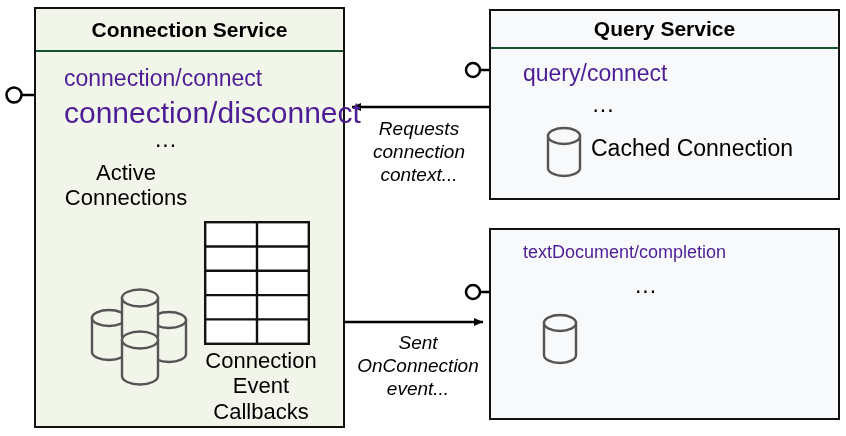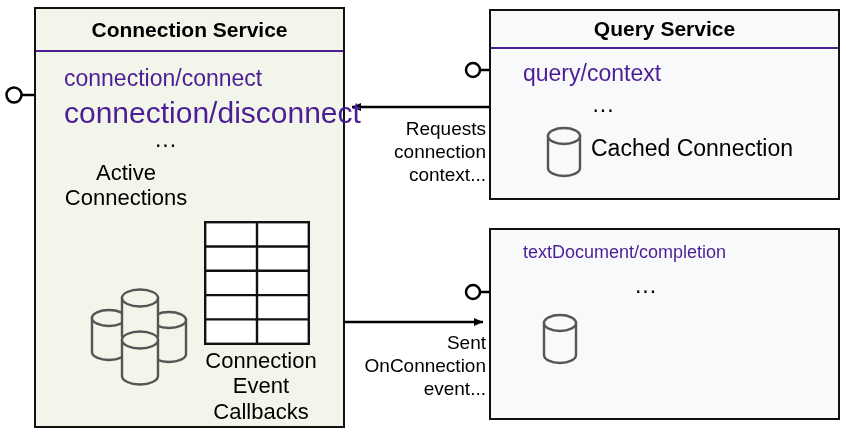--- a/index.html
+++ b/index.html
@@ -32,21 +32,21 @@
     border: 2px solid #111111;
   }
   .box-green { background: #f2f5e9; }
   .box-gray  { background: #f8f9fb; }
   .box-title {
     box-sizing: border-box;
     width: 100%;
     text-align: center;
     font-weight: bold;
     color: #000000;
-    border-bottom: 2px solid #4c1d95;
+    border-bottom: 2px solid #14532d;
     display: flex;
     align-items: center;
     justify-content: center;
   }
   .box-body {
     position: relative;
     width: 100%;
     box-sizing: border-box;
   }
   .api-line {
@@ -63,22 +63,23 @@
   }
   .caption {
     position: absolute;
     color: #000000;
     text-align: center;
     line-height: 1.15;
     white-space: pre-line;
   }
   .edge-label {
     position: absolute;
-    color: #000000;
-    text-align: right;
+    font-style: italic;
+    color: #000000;
+    text-align: center;
     line-height: 1.2;
     white-space: pre-line;
   }
   .icon-abs { position: absolute; }
 </style>
 </head>
 <body>
 
 <div id="canvas">
 
@@ -158,21 +159,21 @@
       <div class="caption" style="left:150px; top:296px; width:150px; font-size:22px;">Connection
 Event
 Callbacks</div>
     </div>
   </div>
 
   <div class="box box-gray" style="left:489px; top:9px; width:351px; height:191px;">
     <div class="box-title" style="height:38px; font-size:21px;">Query Service</div>
 
     <div class="box-body" style="height:149px;">
-      <div class="api-line" style="left:32px; top:12px; font-size:23px;">query/context</div>
+      <div class="api-line" style="left:32px; top:12px; font-size:23px;">query/connect</div>
       <div class="ellipsis-line" style="left:0; top:42px; width:225px; font-size:23px;">...</div>
 
       <svg class="icon-abs" style="left:52px; top:76px; width:42px; height:54px;" viewBox="0 0 42 54" xmlns="http://www.w3.org/2000/svg">
         <g fill="#f8f9fb" stroke="#555555" stroke-width="2.4">
           <path d="M 5 11 L 5 43 a 16 8 0 0 0 32 0 L 37 11 z"></path>
           <ellipse cx="21" cy="11" rx="16" ry="8"></ellipse>
         </g>
       </svg>
 
       <div class="caption" style="left:100px; top:86px; width:240px; font-size:23px; text-align:left;">Cached Connection</div>

